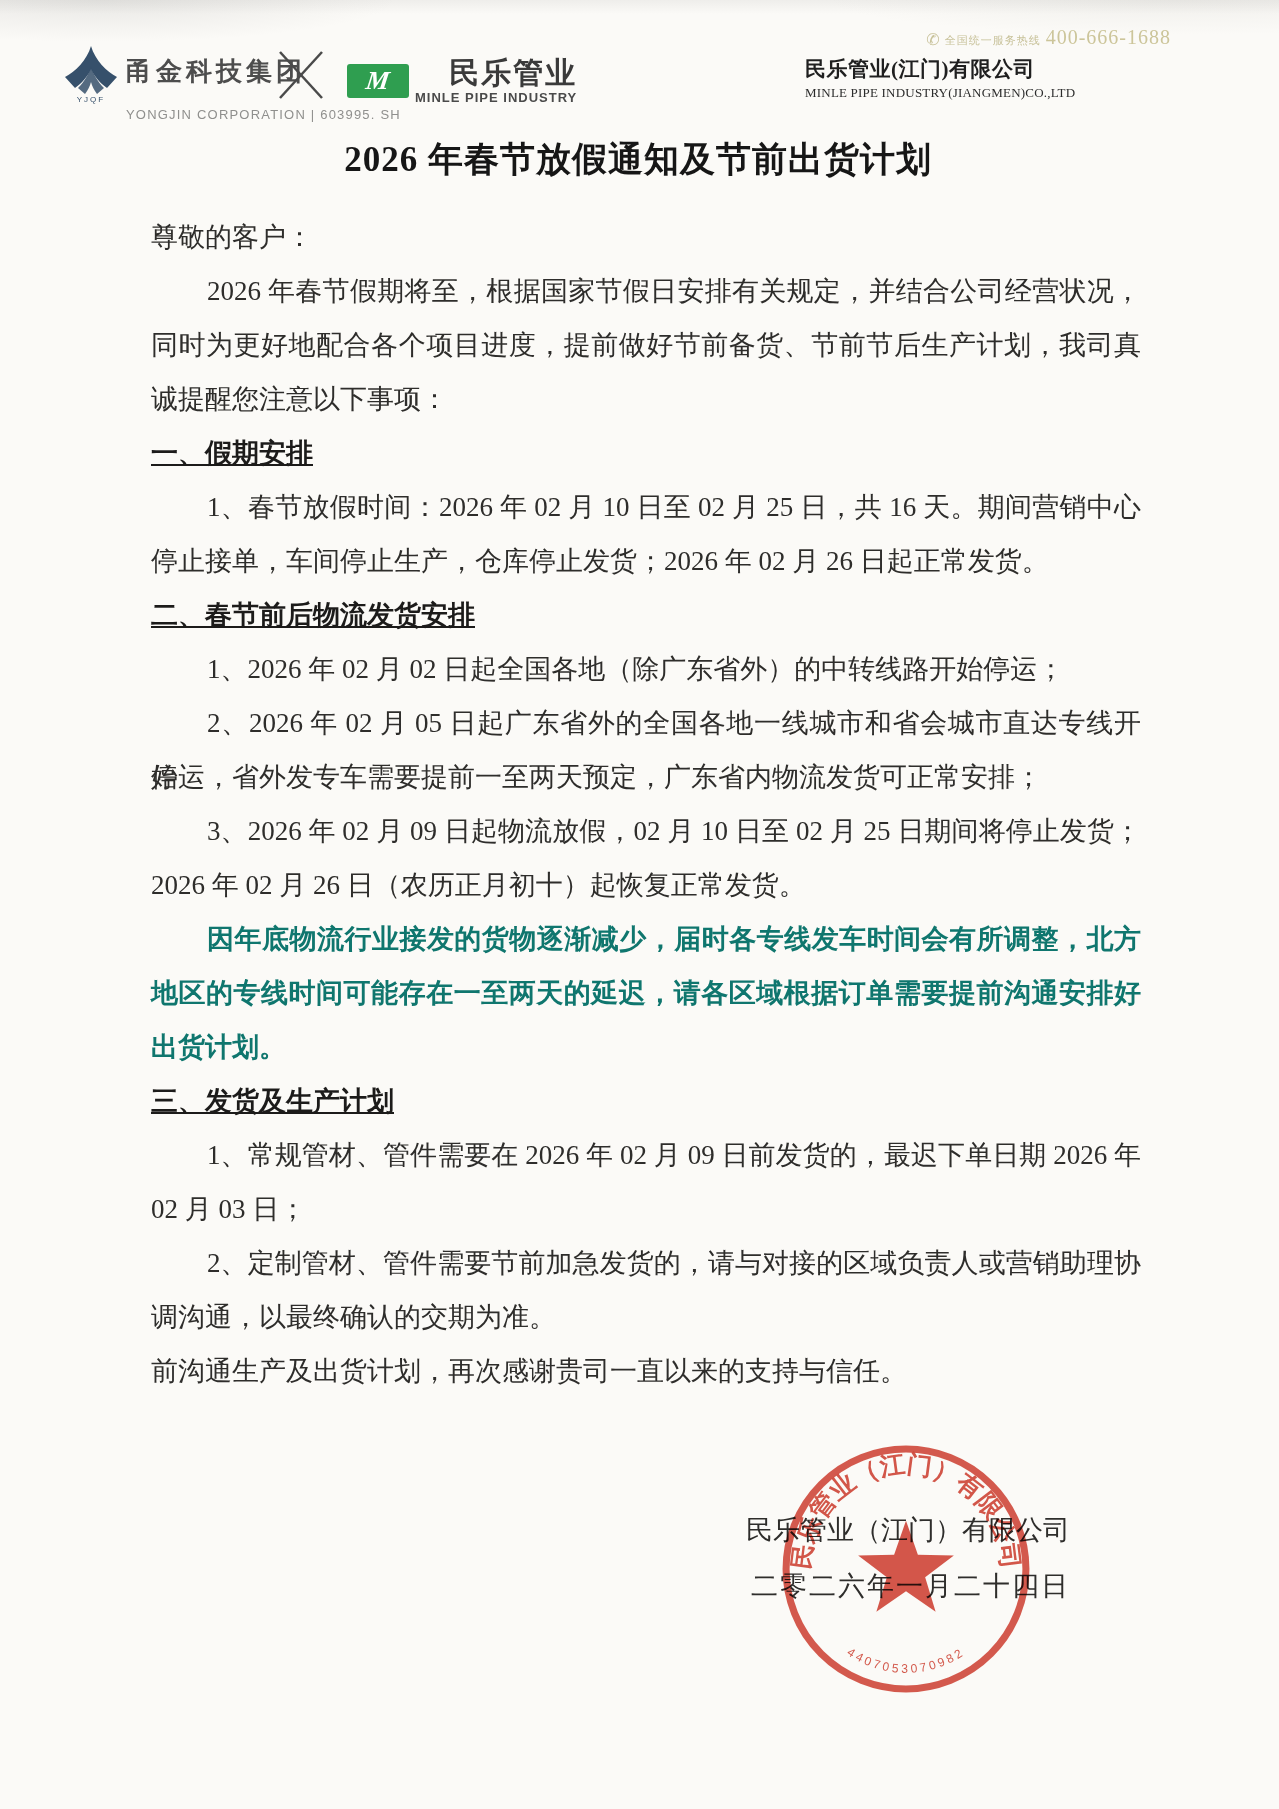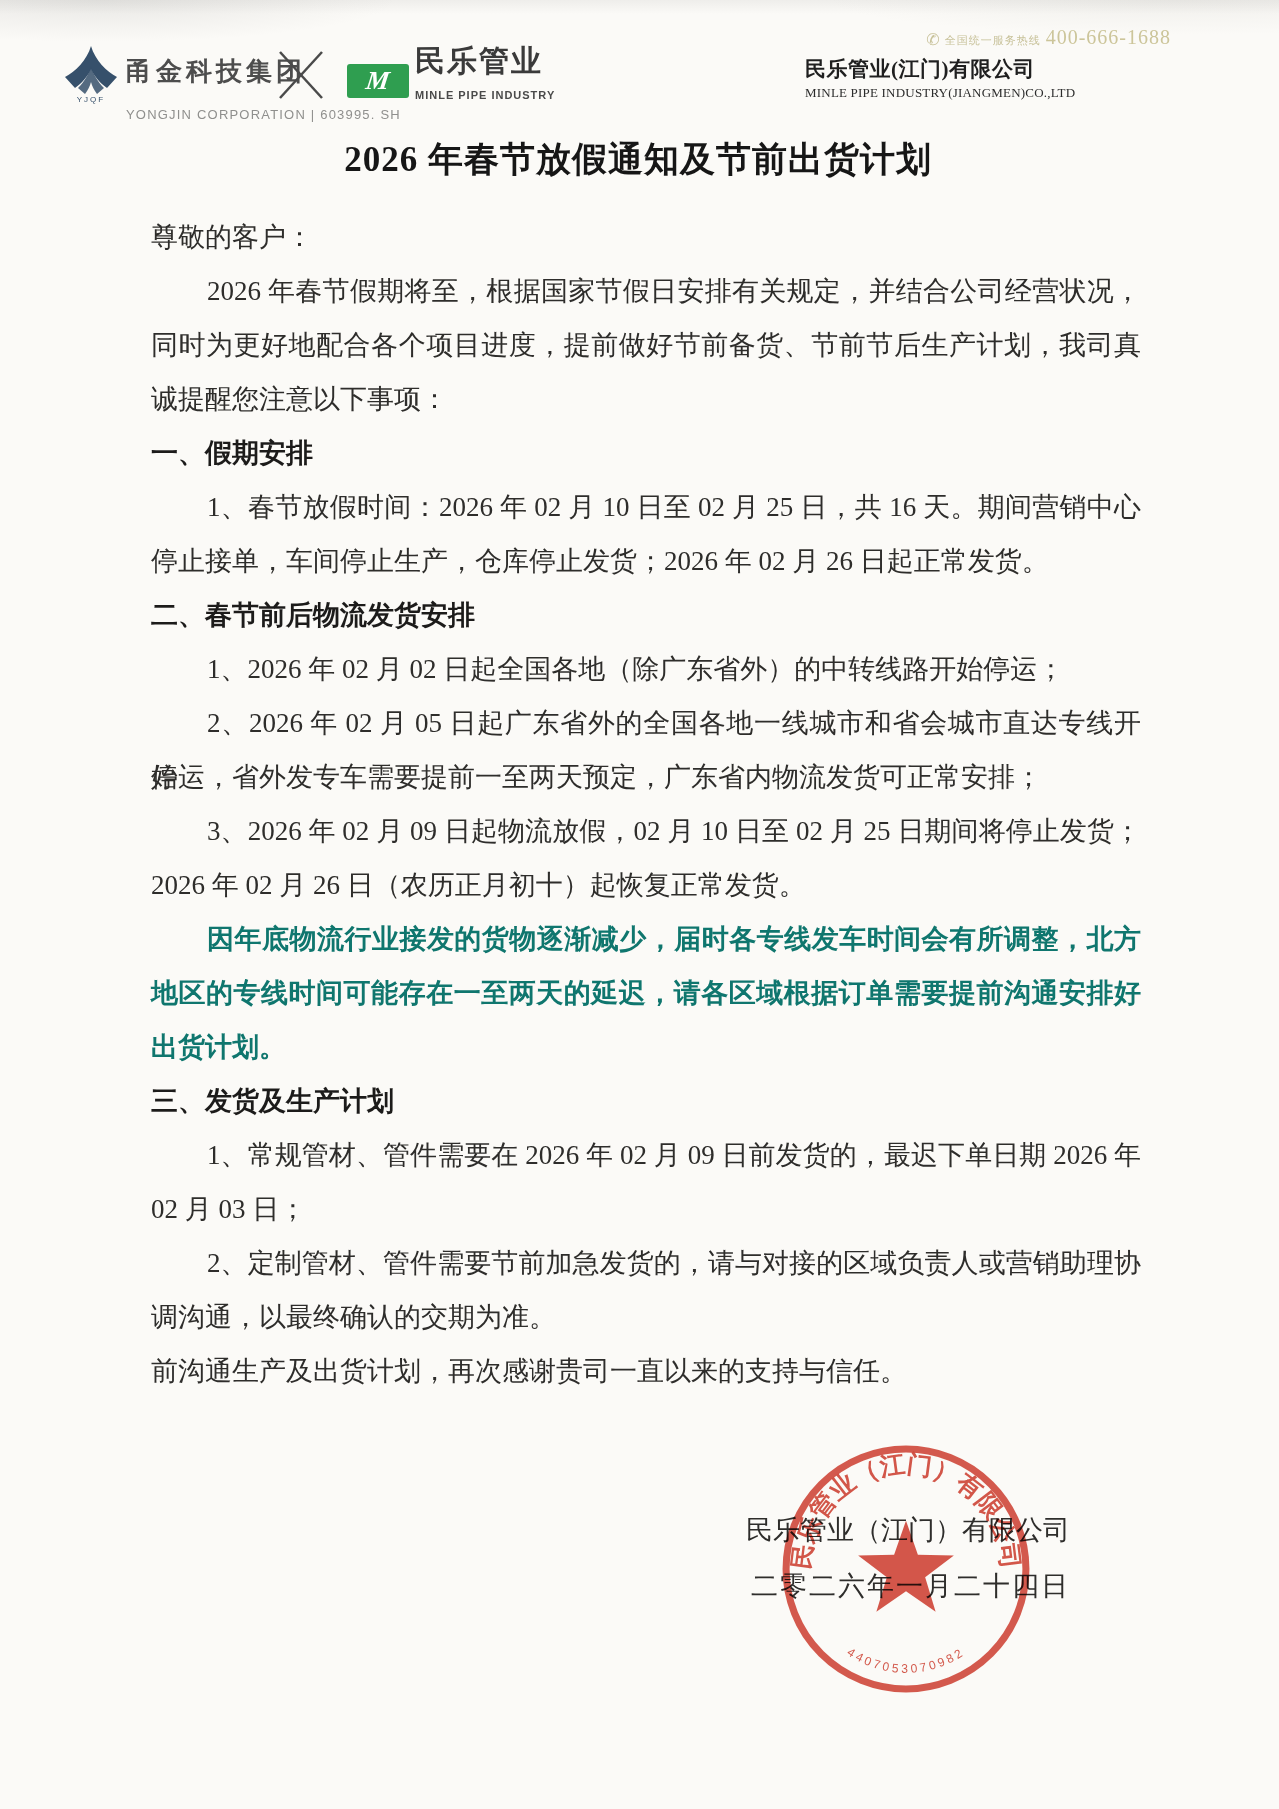--- a/index.html
+++ b/index.html
@@ -24,24 +24,24 @@
   .yongjin-text{position:absolute;left:126px;top:54px;font-family:"Liberation Sans","DejaVu Sans",sans-serif;}
   .yongjin-cn{font-size:26px;font-weight:bold;color:#4d4d4d;letter-spacing:4px;}
   .yongjin-en{font-size:13px;color:#8f8f8d;letter-spacing:1.2px;margin-top:18px;}
   .logo-cross{position:absolute;left:272px;top:46px;width:58px;height:58px;}
   .minle-box{
     position:absolute;left:347px;top:64px;width:62px;height:34px;background:#2f9e50;
     border-radius:3px;display:flex;align-items:center;justify-content:center;
   }
   .minle-m{color:#fff;font-style:italic;font-weight:bold;font-size:26px;line-height:1;
     font-family:"Liberation Serif","DejaVu Serif",serif;transform:skewX(-8deg);}
-  .minle-text{position:absolute;left:415px;top:44px;}
+  .minle-text{position:absolute;left:415px;top:56px;text-align:right;}
   .minle-cn{font-size:30px;font-weight:bold;color:#3a3a3a;letter-spacing:2px;line-height:1.1;}
-  .minle-en{font-size:11px;font-weight:bold;color:#4a4a4a;letter-spacing:1px;
-    font-family:"Liberation Sans","DejaVu Sans",sans-serif;margin-top:12px;}
+  .minle-en{font-size:13px;font-weight:bold;color:#4a4a4a;letter-spacing:1px;
+    font-family:"Liberation Sans","DejaVu Sans",sans-serif;margin-top:1px;}
   .hotline{
     position:absolute;top:26px;right:108px;color:#c8c29a;
     display:flex;align-items:baseline;gap:5px;white-space:nowrap;
   }
   .hotline-icon{font-size:16px;position:relative;top:1px;}
   .hotline-label{font-size:11px;letter-spacing:1px;}
   .hotline-num{font-size:20px;letter-spacing:1px;color:#ccc59a;}
   .hdr-company{position:absolute;left:805px;top:55px;}
   .hdr-company-cn{font-size:21px;font-weight:bold;color:#1f1f1f;letter-spacing:.5px;}
   .hdr-company-en{font-size:13px;color:#2c2c2c;margin-top:2px;letter-spacing:.2px;
@@ -50,21 +50,21 @@
   
   .doc-title{
     position:absolute;top:136px;left:143px;width:990px;text-align:center;
     font-size:35px;font-weight:bold;color:#161616;letter-spacing:1px;
   }
   .doc-body{position:absolute;top:210px;left:151px;width:990px;}
   .ln{height:54px;line-height:54px;font-size:27px;white-space:nowrap;}
   .ln.j{white-space:normal;text-align:justify;text-align-last:justify;}
   .ln.i{text-indent:56px;}
   .ln.b{font-weight:bold;color:#0f766e;}
-  .ln.h{font-weight:bold;color:#1c1b1a;}
+  .ln.h{font-weight:bold;color:#1c1b1a;text-decoration:underline;}
 
   
   .sig{position:absolute;right:209px;text-align:right;font-size:27px;color:#2e2d2b;white-space:nowrap;}
   .sig-company{top:1512px;}
   .sig-date{top:1568px;letter-spacing:2px;}
   .stamp{position:absolute;left:777px;top:1440px;width:258px;height:258px;
     mix-blend-mode:multiply;opacity:.92;}
 </style>
 </head>
 <body>

